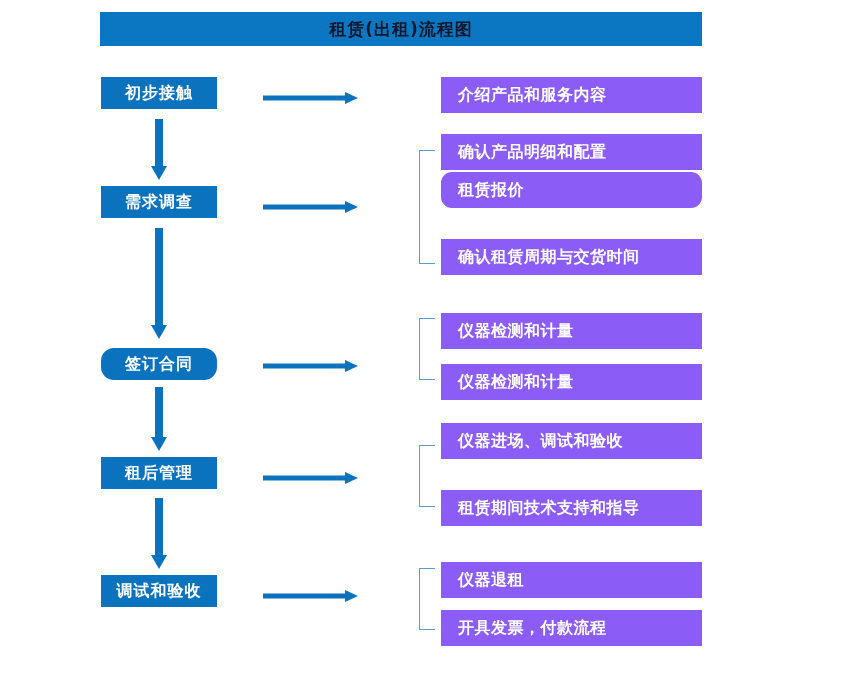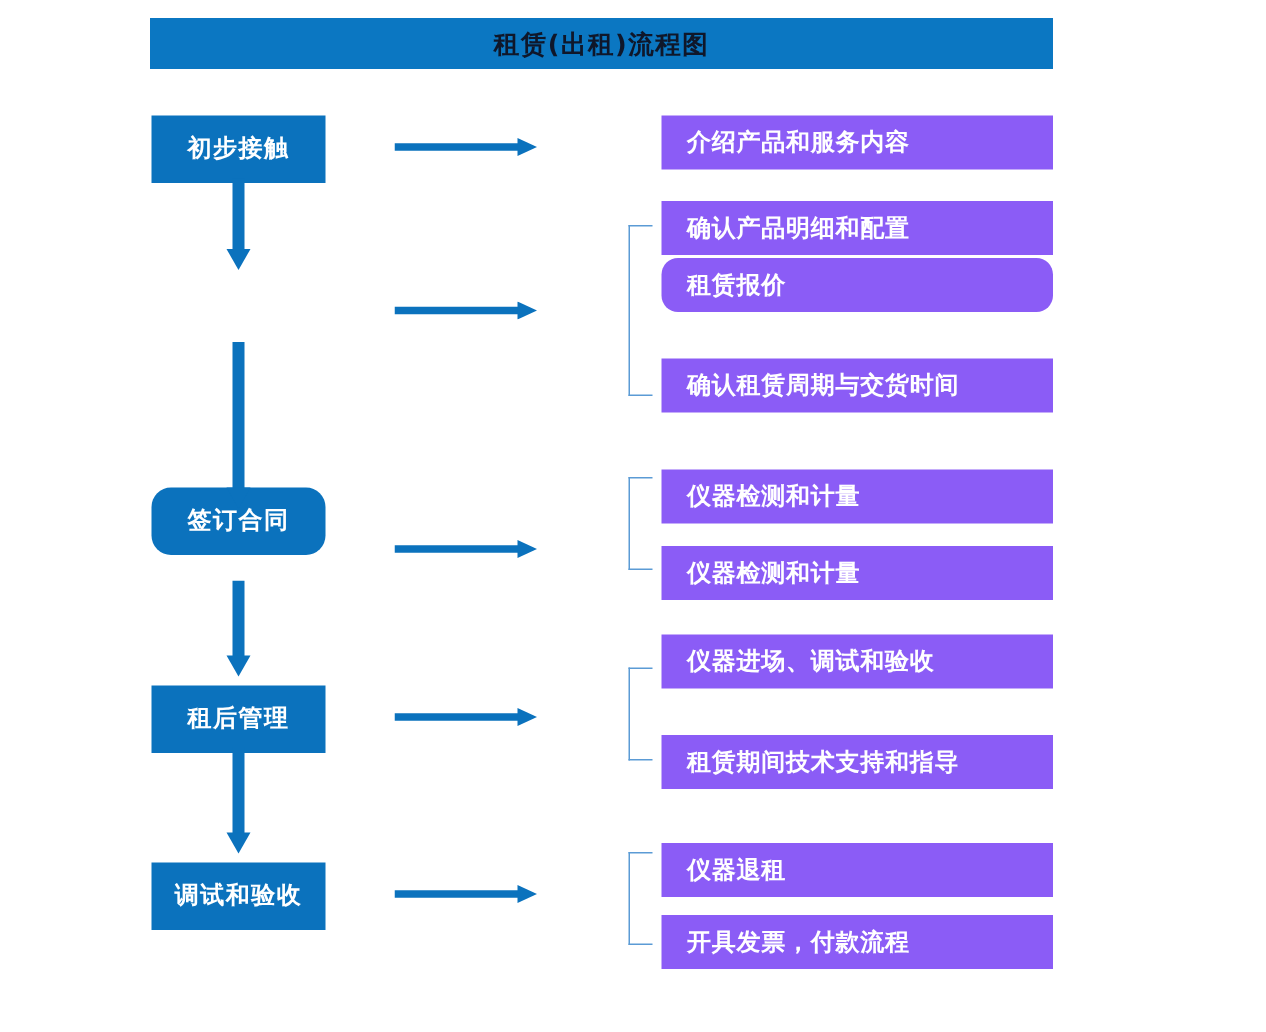--- a/index.html
+++ b/index.html
@@ -41,21 +41,21 @@
     background: #0B72BD;
     color: #ffffff;
     font-size: 16px;
     font-weight: bold;
     display: flex;
     align-items: center;
     justify-content: center;
     letter-spacing: 1px;
     left: 101px;
     width: 116px;
-    height: 45px;
+    height: 32px;
   }
   .detail-box {
     position: absolute;
     background: #8b5cf6;
     color: #ffffff;
     font-size: 16px;
     font-weight: bold;
     display: flex;
     align-items: center;
     justify-content: flex-start;
@@ -89,22 +89,23 @@
 </style>
 </head>
 <body>
 
 <div id="canvas">
 
   <div class="title-bar">租赁(出租)流程图</div>
 
   <div class="stage-box" style="top:77px;">初步接触</div>
 
-
-  <div class="stage-box" style="top:325px;border-radius:13px;">签订合同</div>
+  <div class="stage-box" style="top:186px;">需求调查</div>
+
+  <div class="stage-box" style="top:348px;border-radius:13px;">签订合同</div>
 
   <div class="stage-box" style="top:457px;">租后管理</div>
 
   <div class="stage-box" style="top:575px;">调试和验收</div>
 
   <div class="v-arrow" style="top:119px; height:62px;">
     <svg width="22" height="62" viewBox="0 0 22 62">
       <line x1="11" y1="0" x2="11" y2="48" stroke="#0B72BD" stroke-width="8"></line>
       <polygon points="11,61 3,47 19,47" fill="#0B72BD"></polygon>
     </svg>

